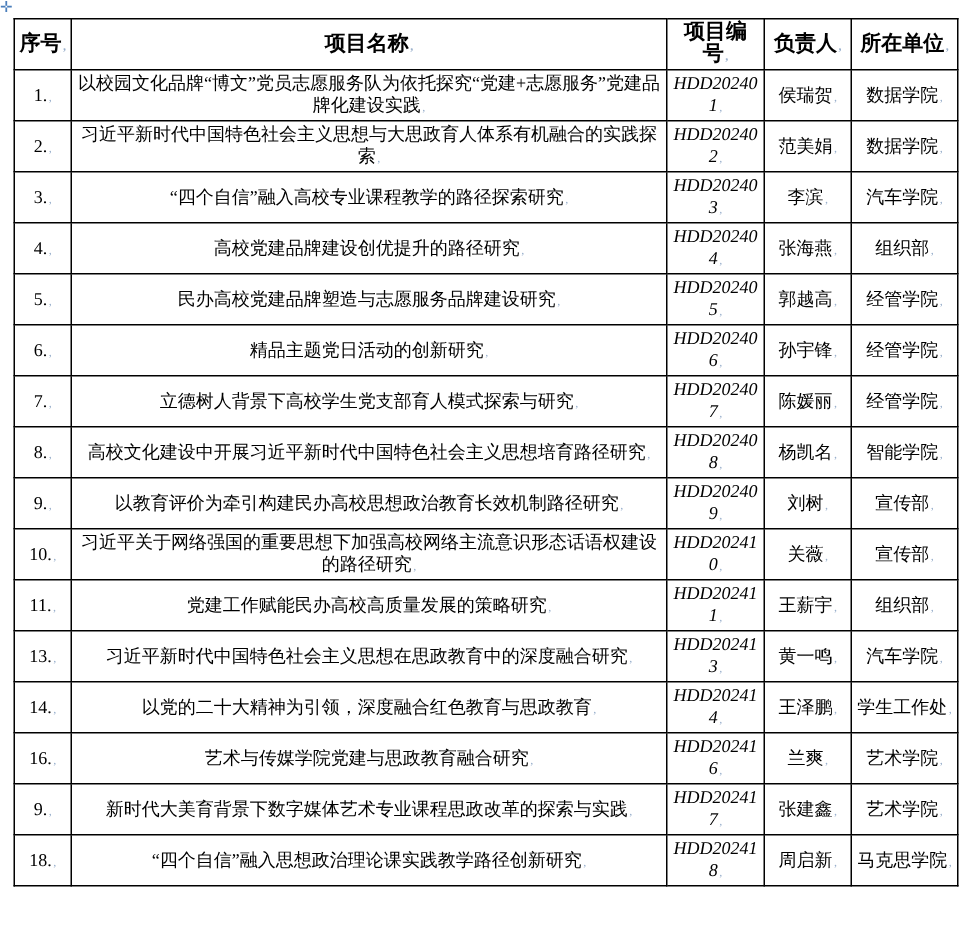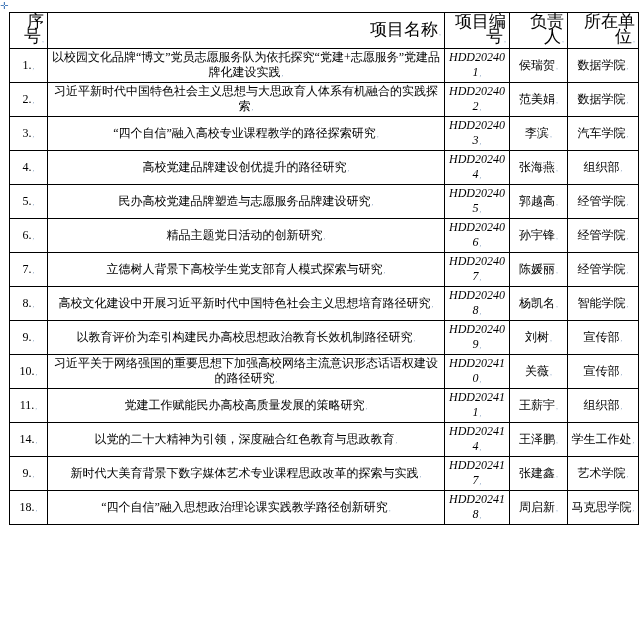--- a/index.html
+++ b/index.html
@@ -41,24 +41,23 @@
   .project-table td {
     border: 1px solid #000000;
     padding: 1px 3px;
     text-align: center;
     vertical-align: middle;
     font-size: 12px;
     line-height: 15px;
     word-break: break-all;
   }
   .project-table th {
-    font-weight: normal;
-    font-size: 17px;
+    font-weight: bold;
+    font-size: 14px;
     height: 24px;
-    text-align: right;
   }
   .project-table td {
     height: 24px;
   }
   .col-no    { width: 38px;  }
   .col-name  { width: 397px; }
   .col-code  { width: 65px;  }
   .col-lead  { width: 58px;  }
   .col-unit  { width: 71px;  }
   
@@ -169,27 +168,41 @@
           <td><span class="cell-text">宣传部</span></td>
         </tr>
         <tr>
           <td><span class="cell-text">11.</span></td>
           <td><span class="cell-text">党建工作赋能民办高校高质量发展的策略研究</span></td>
           <td class="code-cell"><span class="cell-text">HDD202411</span></td>
           <td><span class="cell-text">王薪宇</span></td>
           <td><span class="cell-text">组织部</span></td>
         </tr>
         <tr>
+          <td><span class="cell-text">13.</span></td>
+          <td><span class="cell-text">习近平新时代中国特色社会主义思想在思政教育中的深度融合研究</span></td>
+          <td class="code-cell"><span class="cell-text">HDD202413</span></td>
+          <td><span class="cell-text">黄一鸣</span></td>
+          <td><span class="cell-text">汽车学院</span></td>
+        </tr>
+        <tr>
           <td><span class="cell-text">14.</span></td>
           <td><span class="cell-text">以党的二十大精神为引领，深度融合红色教育与思政教育</span></td>
           <td class="code-cell"><span class="cell-text">HDD202414</span></td>
           <td><span class="cell-text">王泽鹏</span></td>
           <td><span class="cell-text">学生工作处</span></td>
         </tr>
         <tr>
+          <td><span class="cell-text">16.</span></td>
+          <td><span class="cell-text">艺术与传媒学院党建与思政教育融合研究</span></td>
+          <td class="code-cell"><span class="cell-text">HDD202416</span></td>
+          <td><span class="cell-text">兰爽</span></td>
+          <td><span class="cell-text">艺术学院</span></td>
+        </tr>
+        <tr>
           <td><span class="cell-text">9.</span></td>
           <td><span class="cell-text">新时代大美育背景下数字媒体艺术专业课程思政改革的探索与实践</span></td>
           <td class="code-cell"><span class="cell-text">HDD202417</span></td>
           <td><span class="cell-text">张建鑫</span></td>
           <td><span class="cell-text">艺术学院</span></td>
         </tr>
         <tr>
           <td><span class="cell-text">18.</span></td>
           <td><span class="cell-text">“四个自信”融入思想政治理论课实践教学路径创新研究</span></td>
           <td class="code-cell"><span class="cell-text">HDD202418</span></td>

